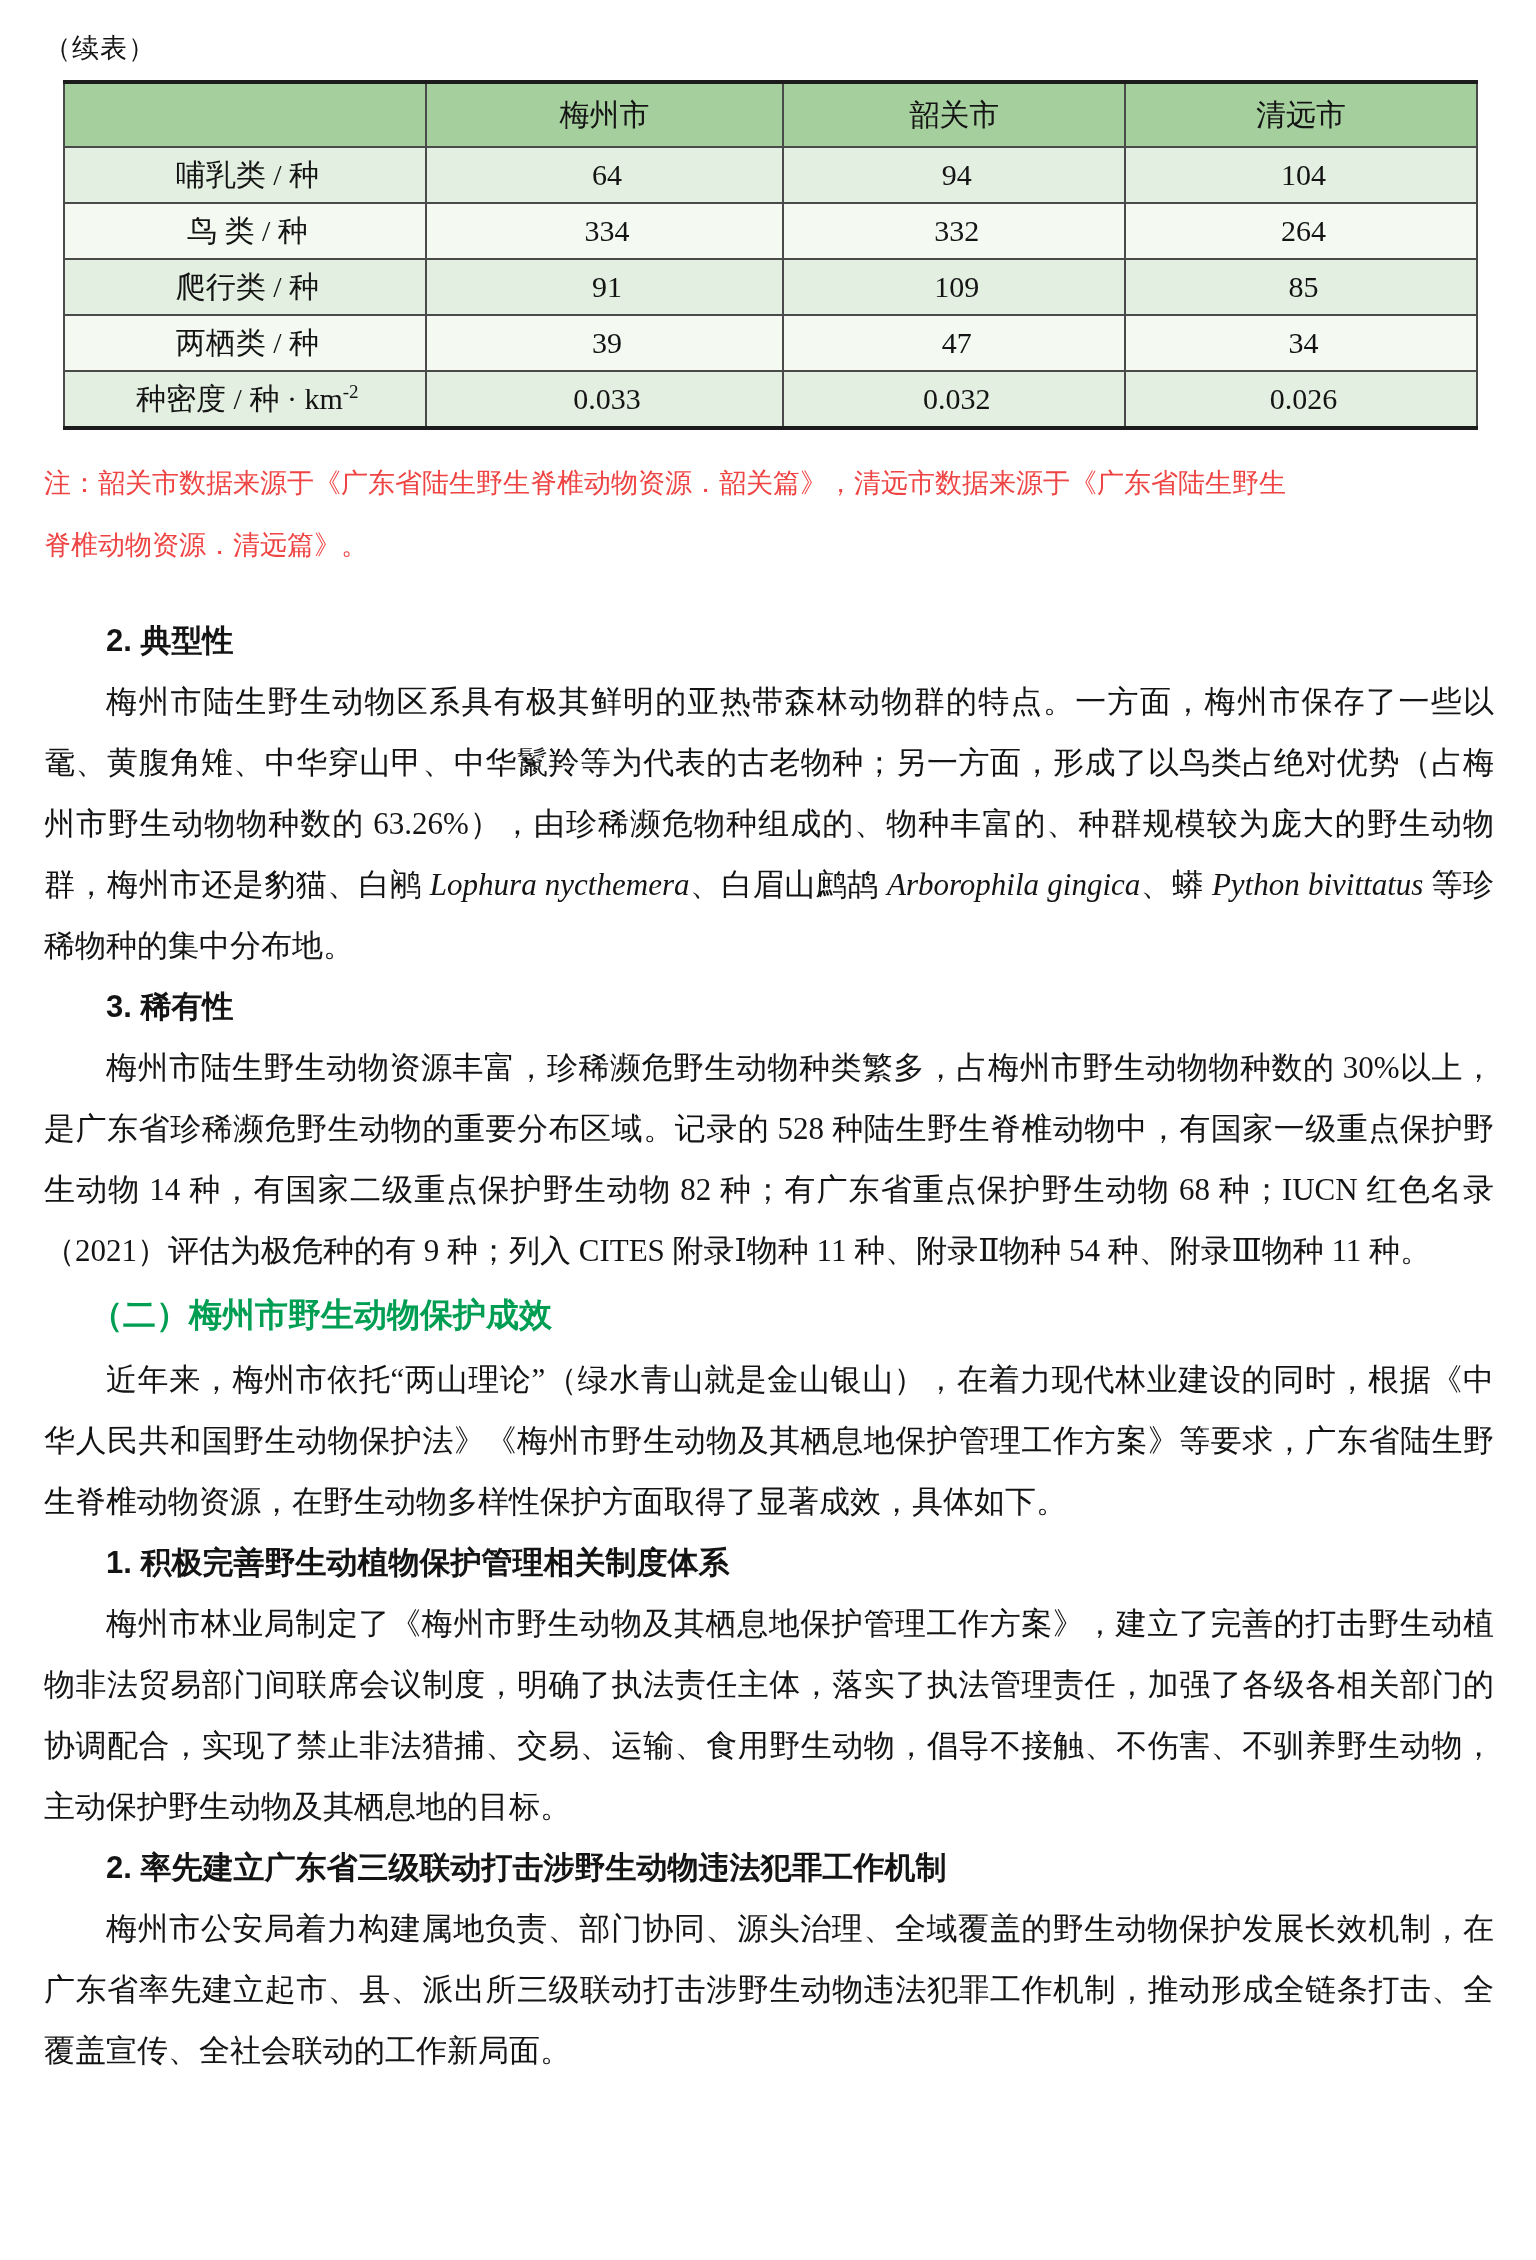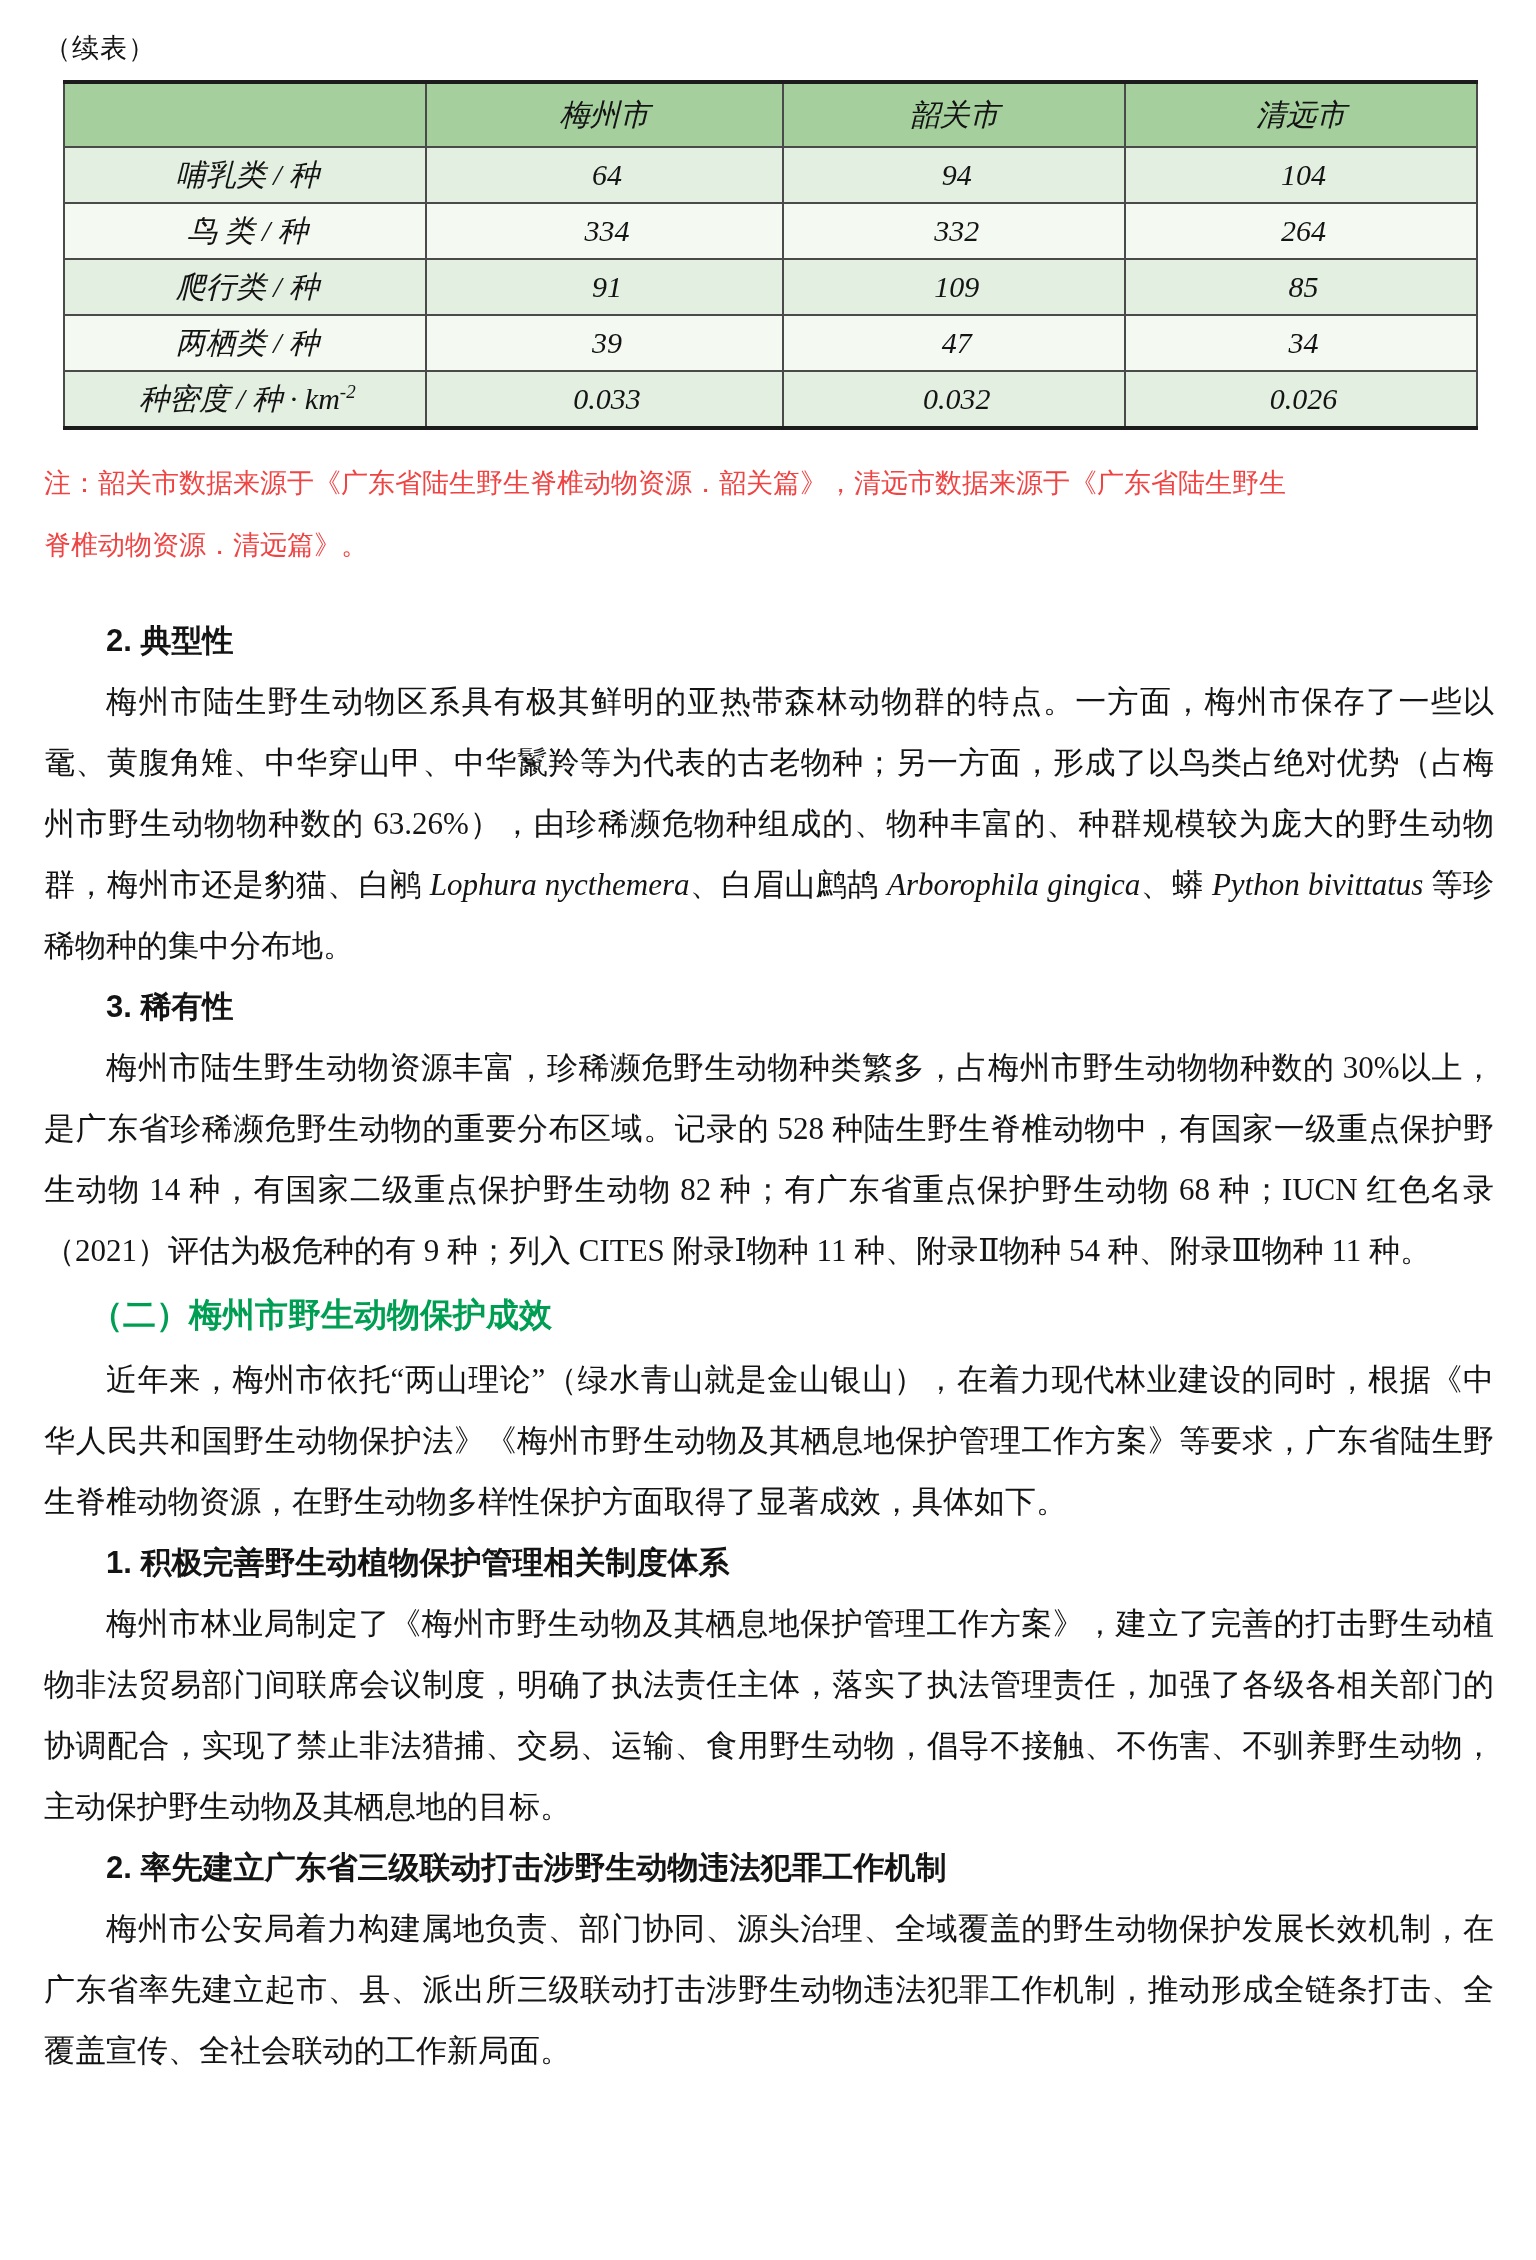--- a/index.html
+++ b/index.html
@@ -28,21 +28,20 @@
     margin-left: 19px;
     margin-right: 16px;
     border-top: 4px solid var(--table-rule, #1c1c1c);
     border-bottom: 4px solid var(--table-rule, #1c1c1c);
   }
   table.species {
     width: 100%;
     border-collapse: collapse;
     table-layout: fixed;
     font-size: 30px;
-    font-style: italic;
   }
   table.species th,
   table.species td {
     border: 2px solid #4a4a4a;
     text-align: center;
     vertical-align: middle;
     padding: 0 6px;
     font-weight: normal;
   }
   table.species thead th {

